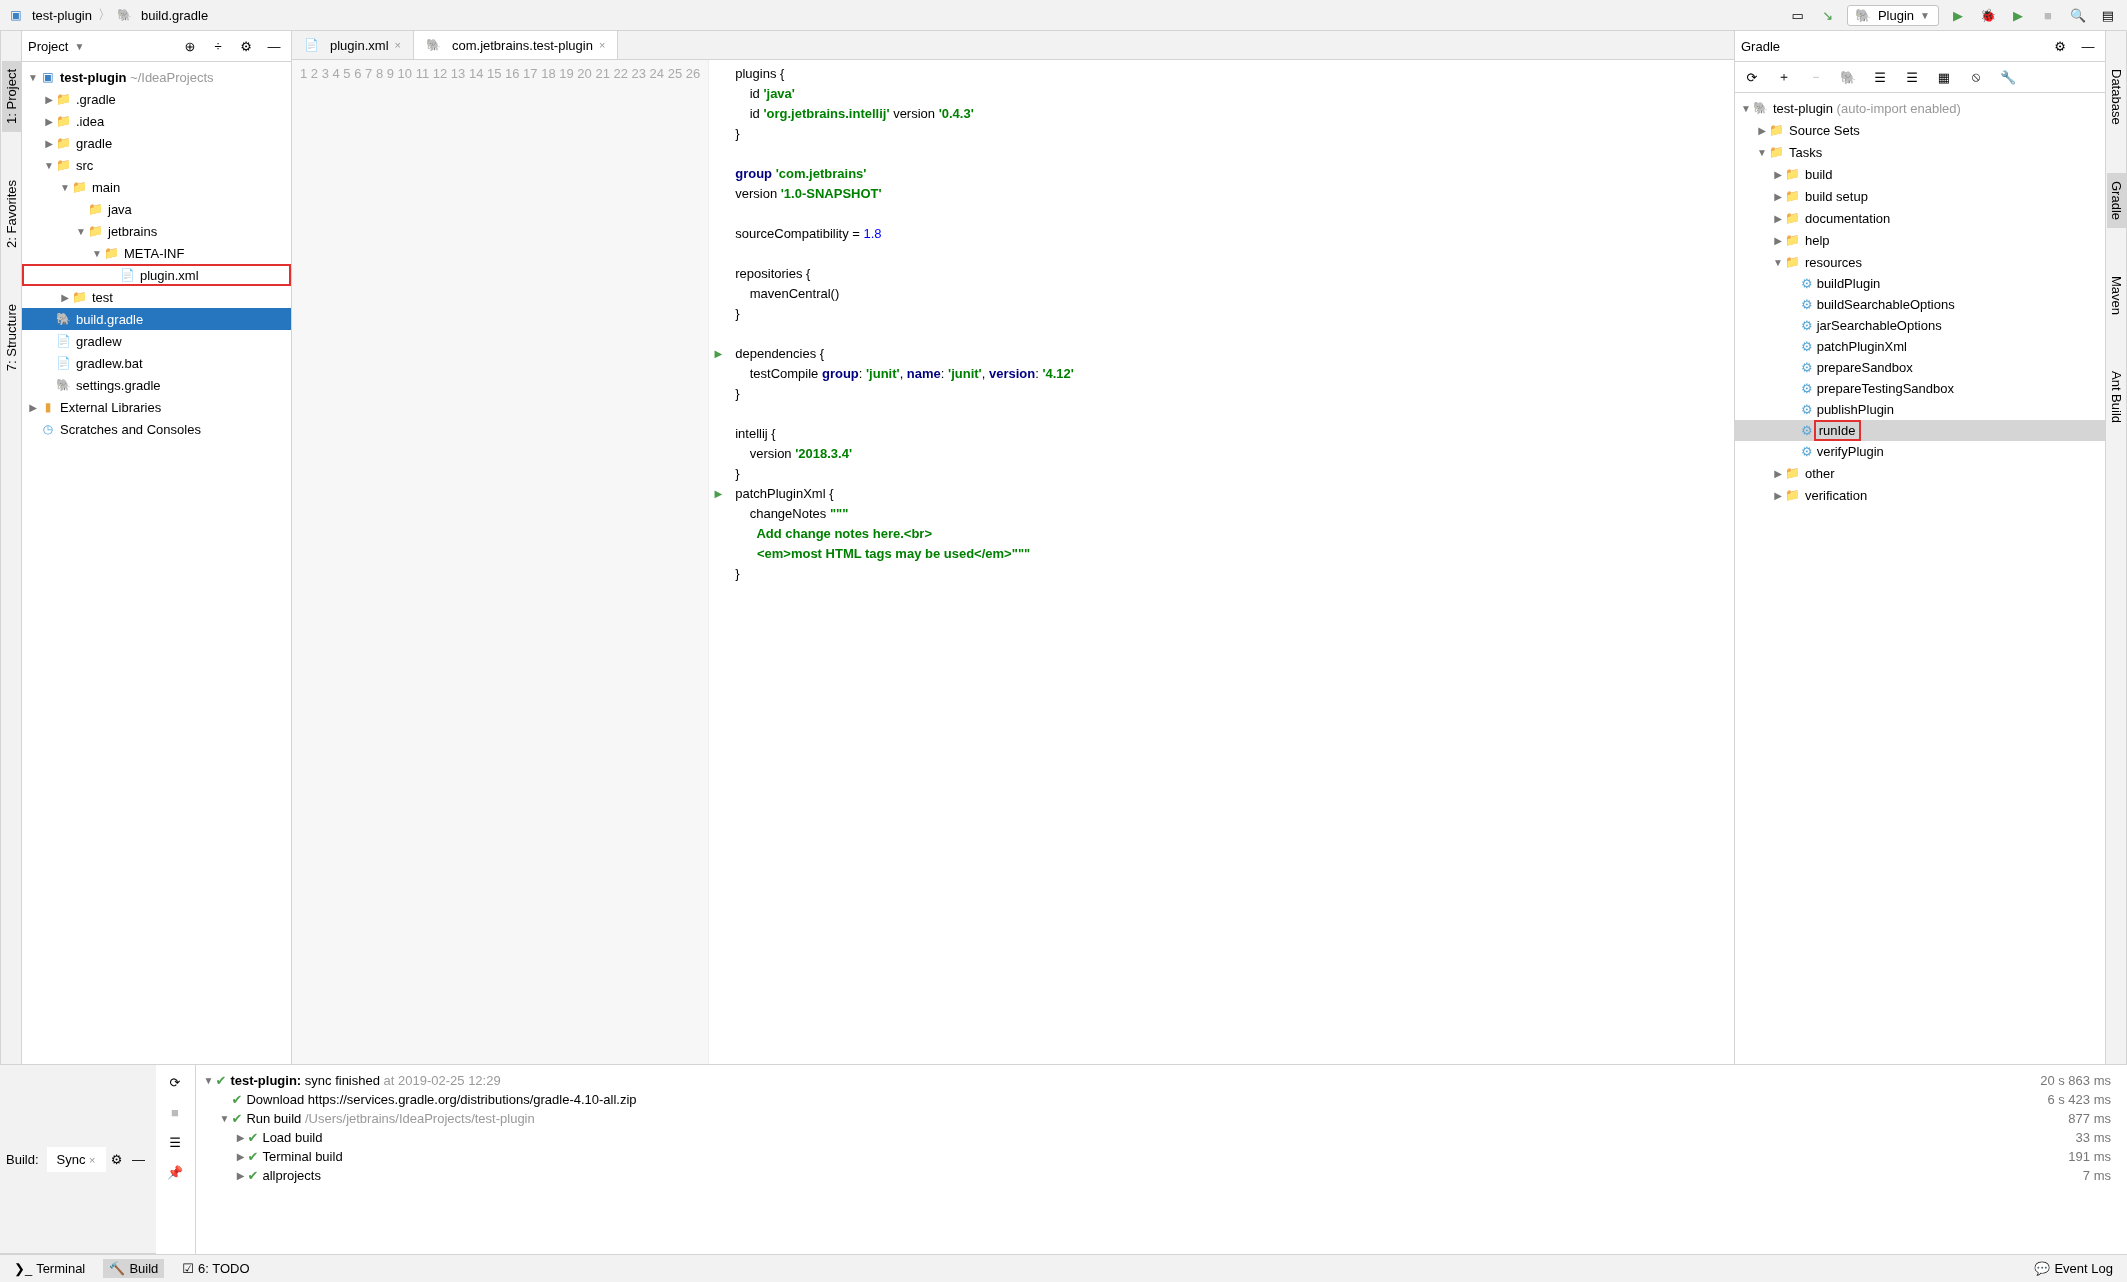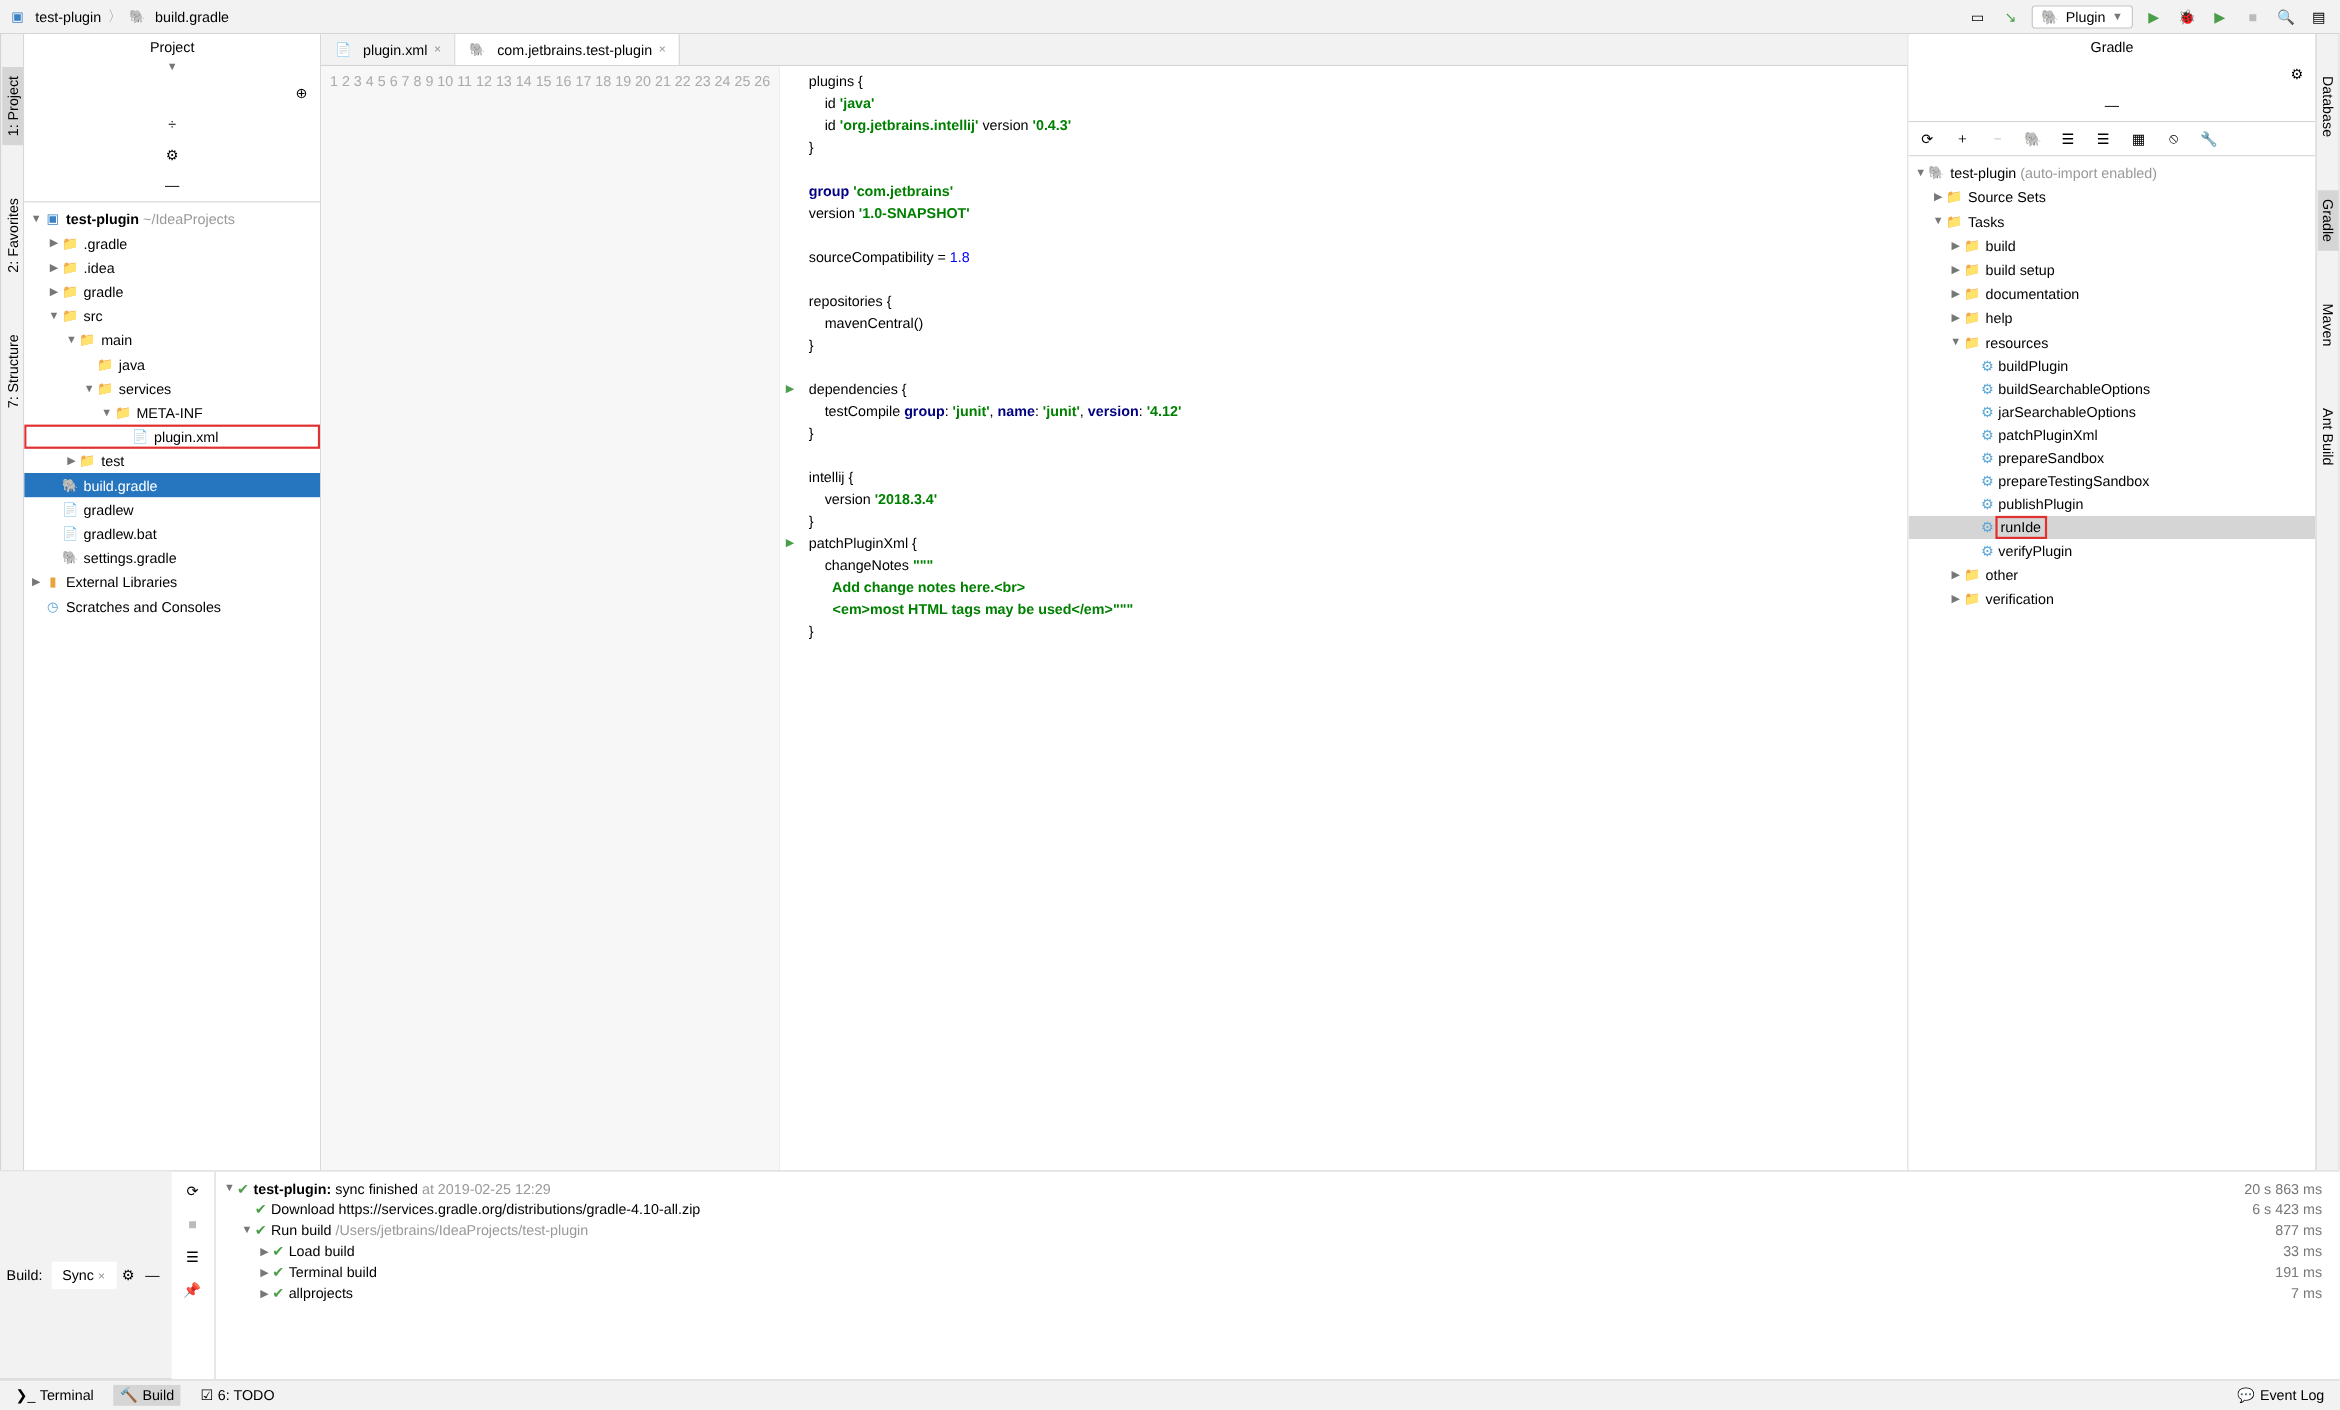--- a/index.html
+++ b/index.html
@@ -7,21 +7,21 @@
 .topbar { display: flex; align-items: center; padding: 4px 8px; border-bottom: 1px solid #d4d4d4; background: #f2f2f2; }
 .breadcrumb { display: flex; align-items: center; gap: 4px; }
 .breadcrumb-sep { color: #999; margin: 0 2px; }
 .topbar-right { margin-left: auto; display: flex; align-items: center; gap: 8px; }
 .run-config { background: #fff; border: 1px solid #c4c4c4; border-radius: 3px; padding: 2px 8px; display: flex; align-items: center; gap: 6px; }
 .icon-btn { width: 22px; height: 22px; display: inline-flex; align-items: center; justify-content: center; cursor: pointer; }
 .main { flex: 1; display: flex; overflow: hidden; }
 .left-gutter, .right-gutter { width: 22px; background: #f2f2f2; border-left: 1px solid #d4d4d4; border-right: 1px solid #d4d4d4; display: flex; flex-direction: column; align-items: center; padding-top: 30px; gap: 40px; }
 .vert-tab { writing-mode: vertical-rl; transform: rotate(180deg); padding: 8px 2px; cursor: pointer; white-space: nowrap; }
 .project-panel { width: 270px; background: #fff; border-right: 1px solid #d4d4d4; display: flex; flex-direction: column; }
-.panel-header { display: flex; align-items: center; padding: 4px 6px; border-bottom: 1px solid #d4d4d4; gap: 6px; flex-direction: column; }
+.panel-header { display: flex; align-items: center; padding: 4px 6px; border-bottom: 1px solid #d4d4d4; gap: 6px; }
 .tree { flex: 1; overflow: auto; padding: 4px 0; user-select: none; }
 .tree-row { display: flex; align-items: center; padding: 3px 4px; cursor: pointer; white-space: nowrap; }
 .tree-row.selected { background: #2675BF; color: #fff; }
 .tree-row.highlighted { outline: 2px solid #e03030; outline-offset: -2px; }
 .arrow { width: 14px; text-align: center; color: #777; font-size: 10px; }
 .tree-row.selected .arrow { color: #fff; }
 .ficon { width: 16px; height: 16px; margin-right: 4px; display: inline-flex; align-items: center; justify-content: center; font-size: 12px; }
 .folder-icon { color: #6e6e6e; }
 .folder-orange { color: #e8a33d; }
 .folder-blue { color: #3b82c4; }
@@ -133,21 +133,21 @@
           <span>main</span>
         </div>
       <div class="tree-row" style="padding-left:52px">
           <span class="arrow"></span>
           <span class="ficon folder-blue">📁</span>
           <span>java</span>
         </div>
       <div class="tree-row" style="padding-left:52px">
           <span class="arrow">▼</span>
           <span class="ficon folder-blue">📁</span>
-          <span>services</span>
+          <span>jetbrains</span>
         </div>
       <div class="tree-row" style="padding-left:68px">
           <span class="arrow">▼</span>
           <span class="ficon folder-icon">📁</span>
           <span>META-INF</span>
         </div>
       <div class="tree-row highlighted" style="padding-left:84px">
           <span class="arrow"></span>
           <span class="ficon">📄</span>
           <span>plugin.xml</span>

